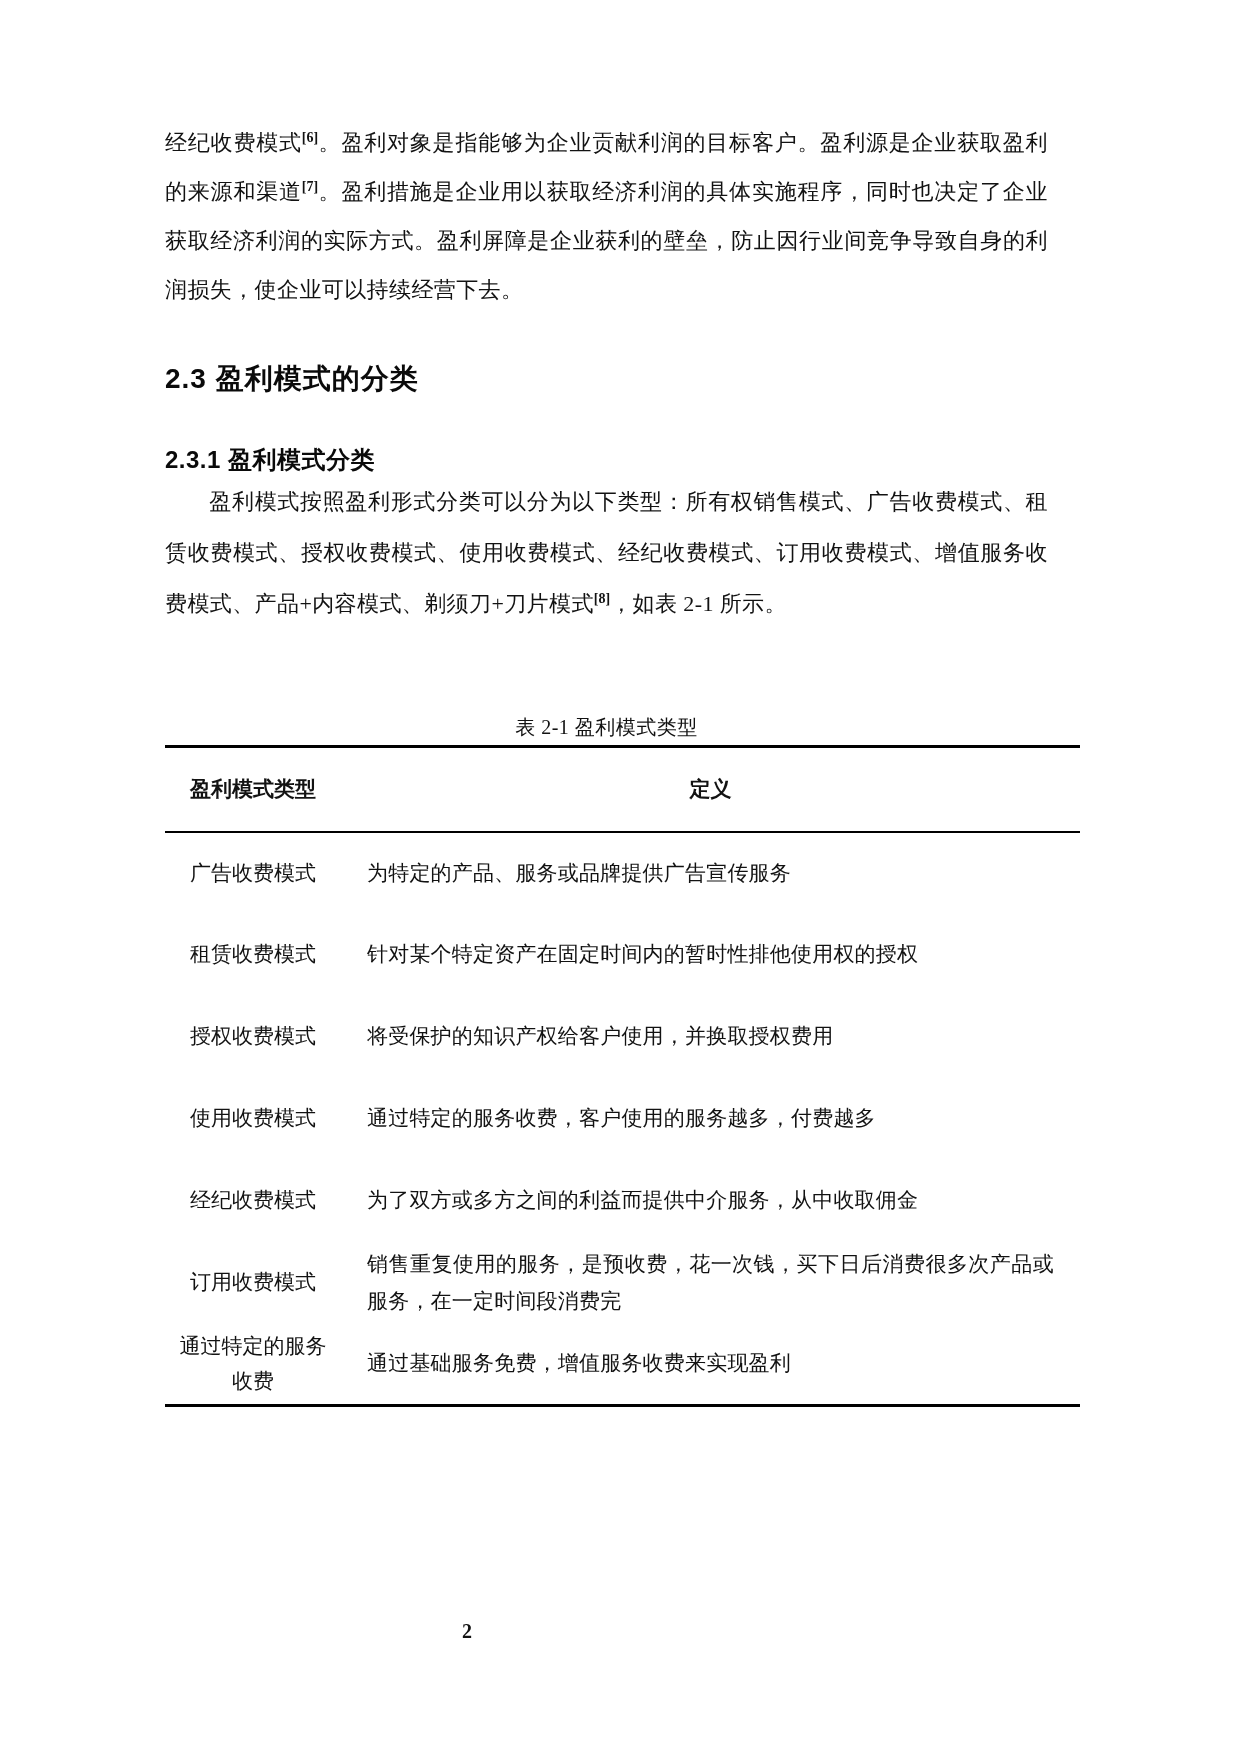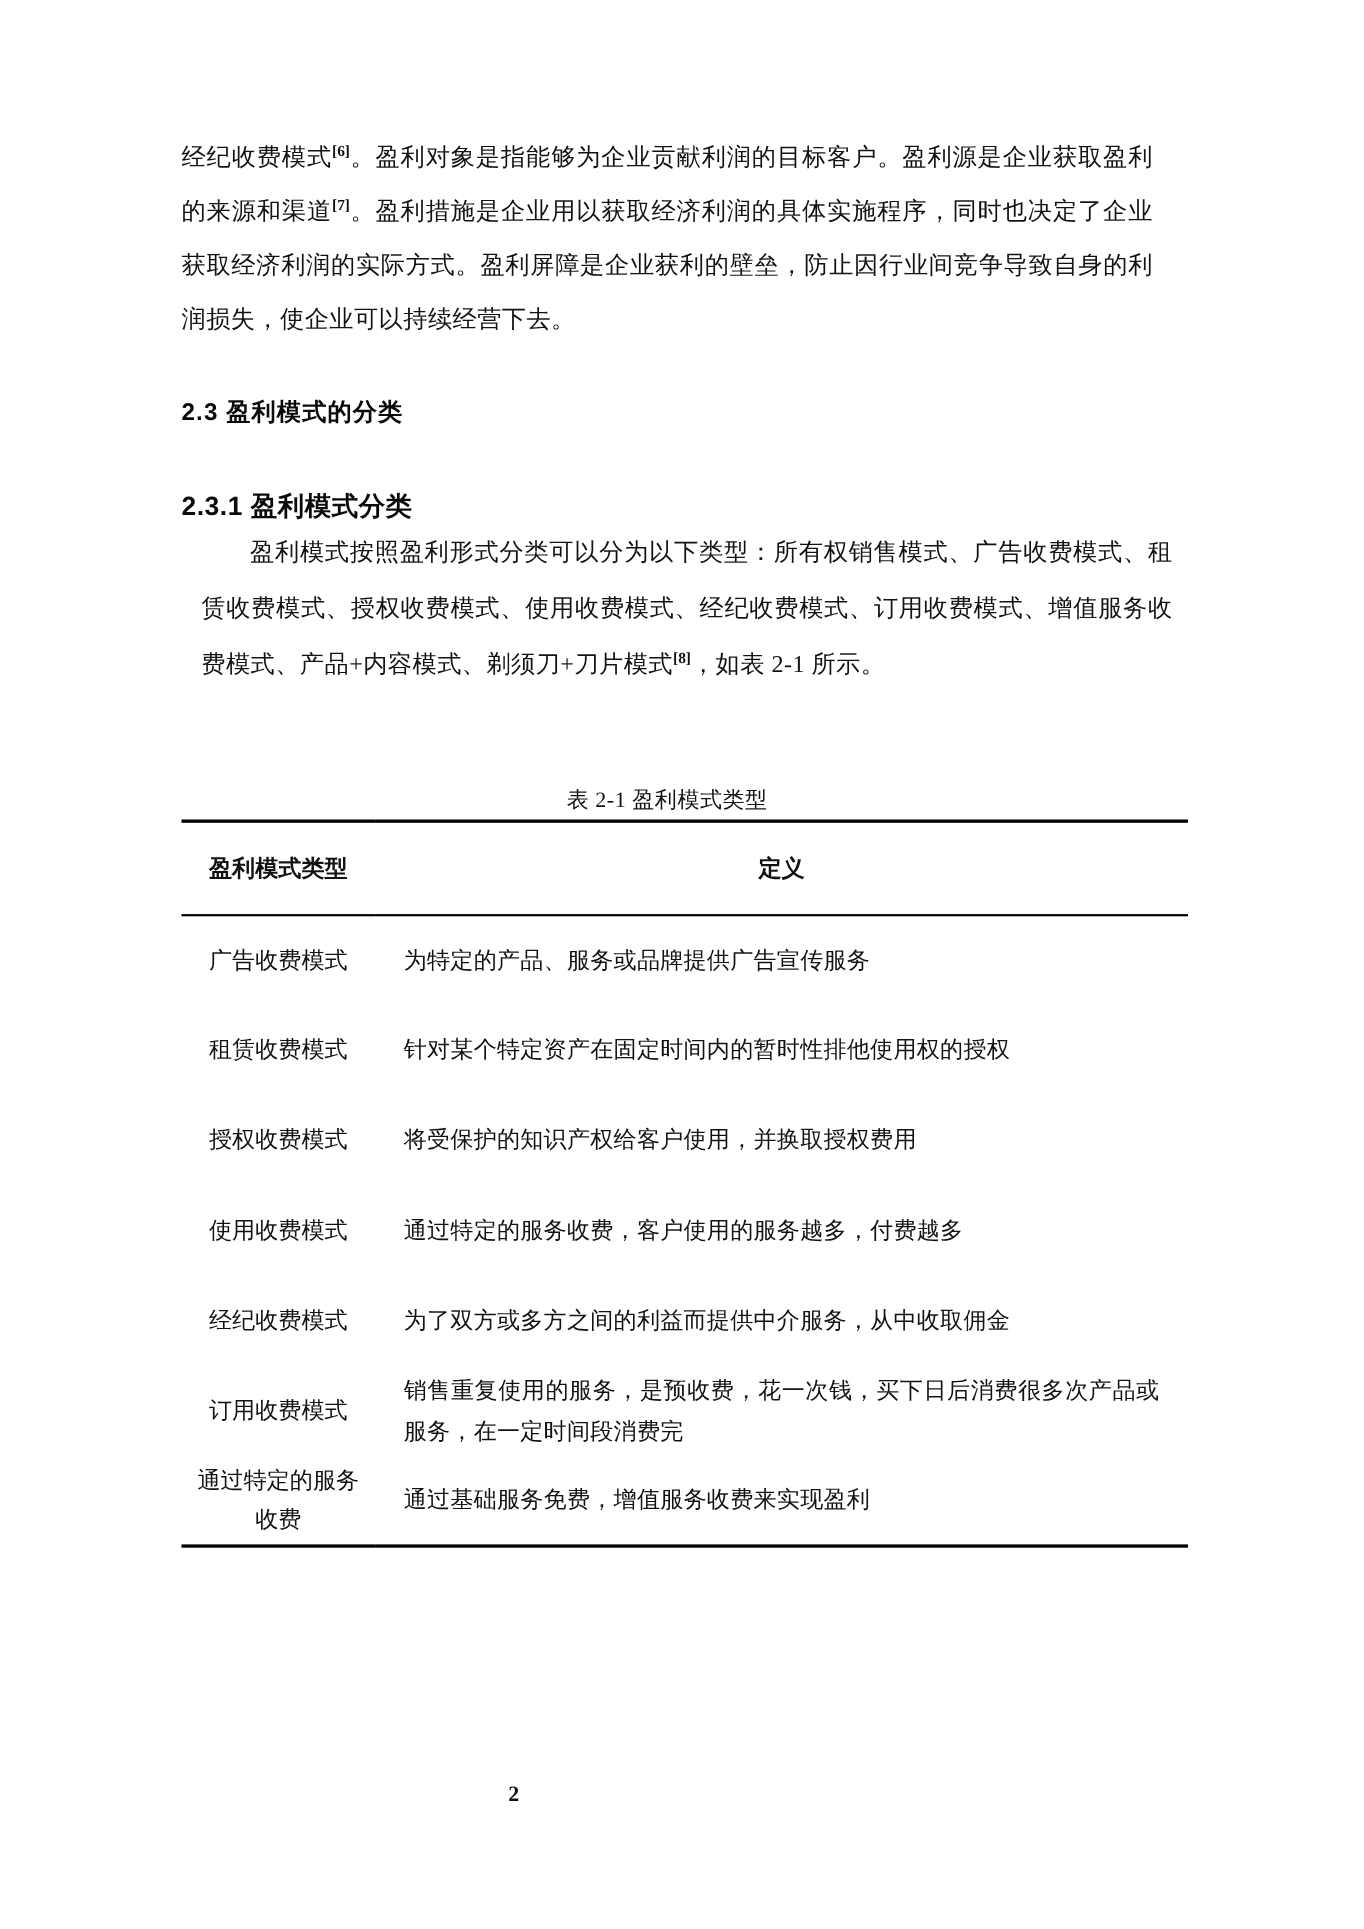--- a/index.html
+++ b/index.html
@@ -19,37 +19,37 @@
     position: absolute;
     left: 165px;
     width: 883px;
     font-size: 22px;
     line-height: 49px;
     text-align: justify;
     text-justify: inter-ideograph;
     letter-spacing: 0.4px;
   }
   #para1 { top: 118px; }
-  #para2 { top: 476px; line-height: 51px; margin-left: 18px; }
+  #para2 { top: 476px; line-height: 51px; }
   #para2 .indent { display: inline-block; width: 44px; }
   sup.ref {
     font-size: 14px;
     font-weight: bold;
     vertical-align: super;
     line-height: 0;
     letter-spacing: 0;
   }
   
   .h-section {
     position: absolute;
     left: 165px;
     top: 360px;
     font-family: "Liberation Sans", "DejaVu Sans", sans-serif;
     font-weight: 700;
-    font-size: 22px;
+    font-size: 28px;
     letter-spacing: 1px;
     color: #0a0a0a;
   }
   .h-subsection {
     position: absolute;
     left: 165px;
     top: 444px;
     font-family: "Liberation Sans", "DejaVu Sans", sans-serif;
     font-weight: 700;
     font-size: 24px;

